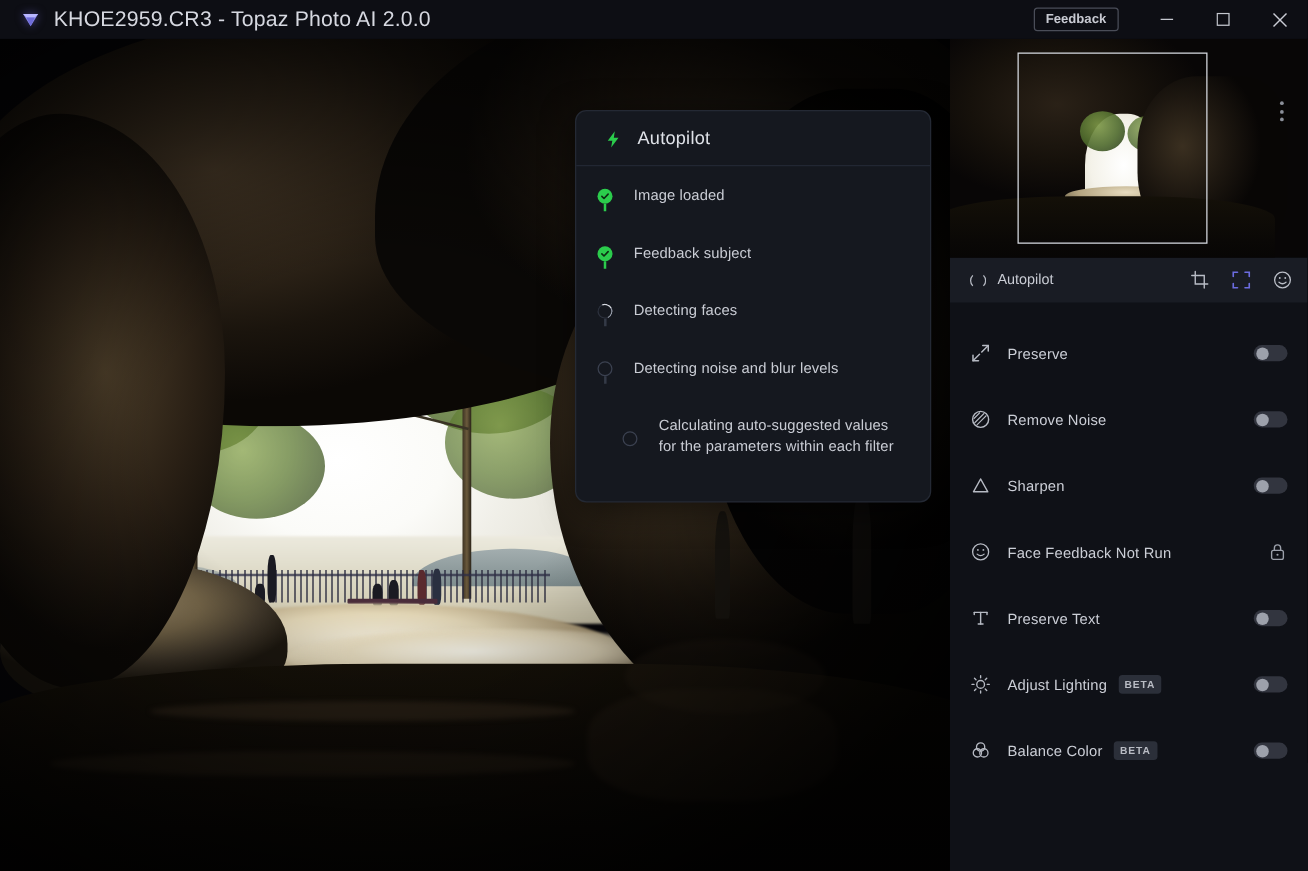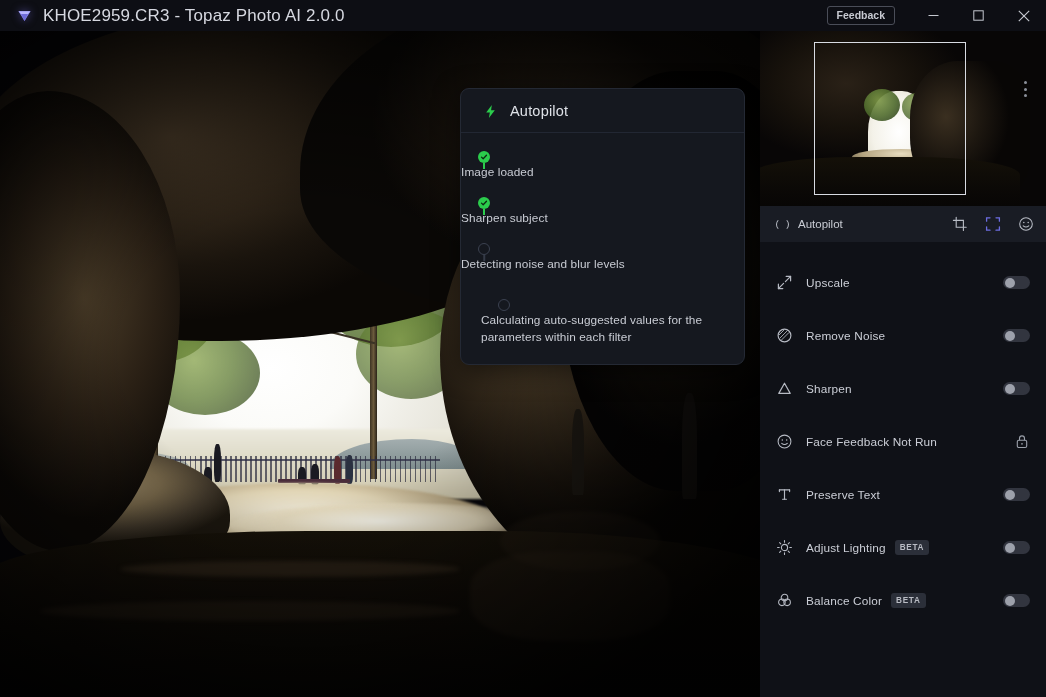--- a/index.html
+++ b/index.html
@@ -194,21 +194,20 @@
     padding: 14px 18px 13px 22px;
     border-bottom: 1px solid #222733;
   }
   .ap-bolt { width: 15px; height: 15px; display:block; }
   .ap-title { font-size: 14.5px; color: #dfe2e8; letter-spacing:.2px; }
   .ap-steps { padding: 14px 0 18px; position: relative; }
   .ap-step {
     display: flex; align-items: flex-start; gap: 0;
     position: relative; padding: 0 18px 0 0;
     min-height: 46px;
-    flex-direction: column;
   }
   .ap-step.last { min-height: 52px; margin-left: 20px; }
   .step-marker {
     width: 46px; min-width: 46px; position: relative;
     display: flex; justify-content: center;
   }
   .dot {
     width: 12px; height: 12px; border-radius: 50%;
     position: relative; z-index: 3; margin-top: 4px; flex-shrink: 0;
   }
@@ -460,23 +459,30 @@
 
           <div class="ap-step">
             <div class="step-marker">
               <div class="connector green"></div>
               <div class="dot done">
                 <svg width="8" height="8" viewBox="0 0 8 8">
                     <path d="M1.5 4.1 L3.2 5.8 L6.5 2.3" stroke="#0d2b12" stroke-width="1.3" fill="none" stroke-linecap="round" stroke-linejoin="round"></path>
                   </svg>
               </div>
             </div>
-            <div class="step-label">Sharpen subject</div>
+            <div class="step-label">Feedback subject</div>
           </div>
 
+          <div class="ap-step">
+            <div class="step-marker">
+              <div class="connector grey"></div>
+              <div class="dot spin"></div>
+            </div>
+            <div class="step-label">Detecting faces</div>
+          </div>
 
           <div class="ap-step">
             <div class="step-marker">
               <div class="connector grey"></div>
               <div class="dot pending"></div>
             </div>
             <div class="step-label">Detecting noise and blur levels</div>
           </div>
 
           <div class="ap-step last">
@@ -543,21 +549,21 @@
 
         <div class="filter-row">
           <span class="f-icon">
             <svg width="17" height="17" viewBox="0 0 17 17" fill="none" stroke="#b6bac3" stroke-width="1.2" stroke-linecap="round" stroke-linejoin="round">
               <path d="M10.2 2.4 H14.6 V6.8"></path>
               <path d="M14.6 2.4 L9.4 7.6"></path>
               <path d="M6.8 14.6 H2.4 V10.2"></path>
               <path d="M2.4 14.6 L7.6 9.4"></path>
             </svg>
           </span>
-          <span class="f-label">Upscale</span>
+          <span class="f-label">Preserve</span>
           <span class="f-right">
             <span class="toggle">
                 <i></i>
               </span>
           </span>
         </div>
 
         <div class="filter-row">
           <span class="f-icon">
             <svg width="17" height="17" viewBox="0 0 17 17" fill="none" stroke="#b6bac3" stroke-width="1.15">

